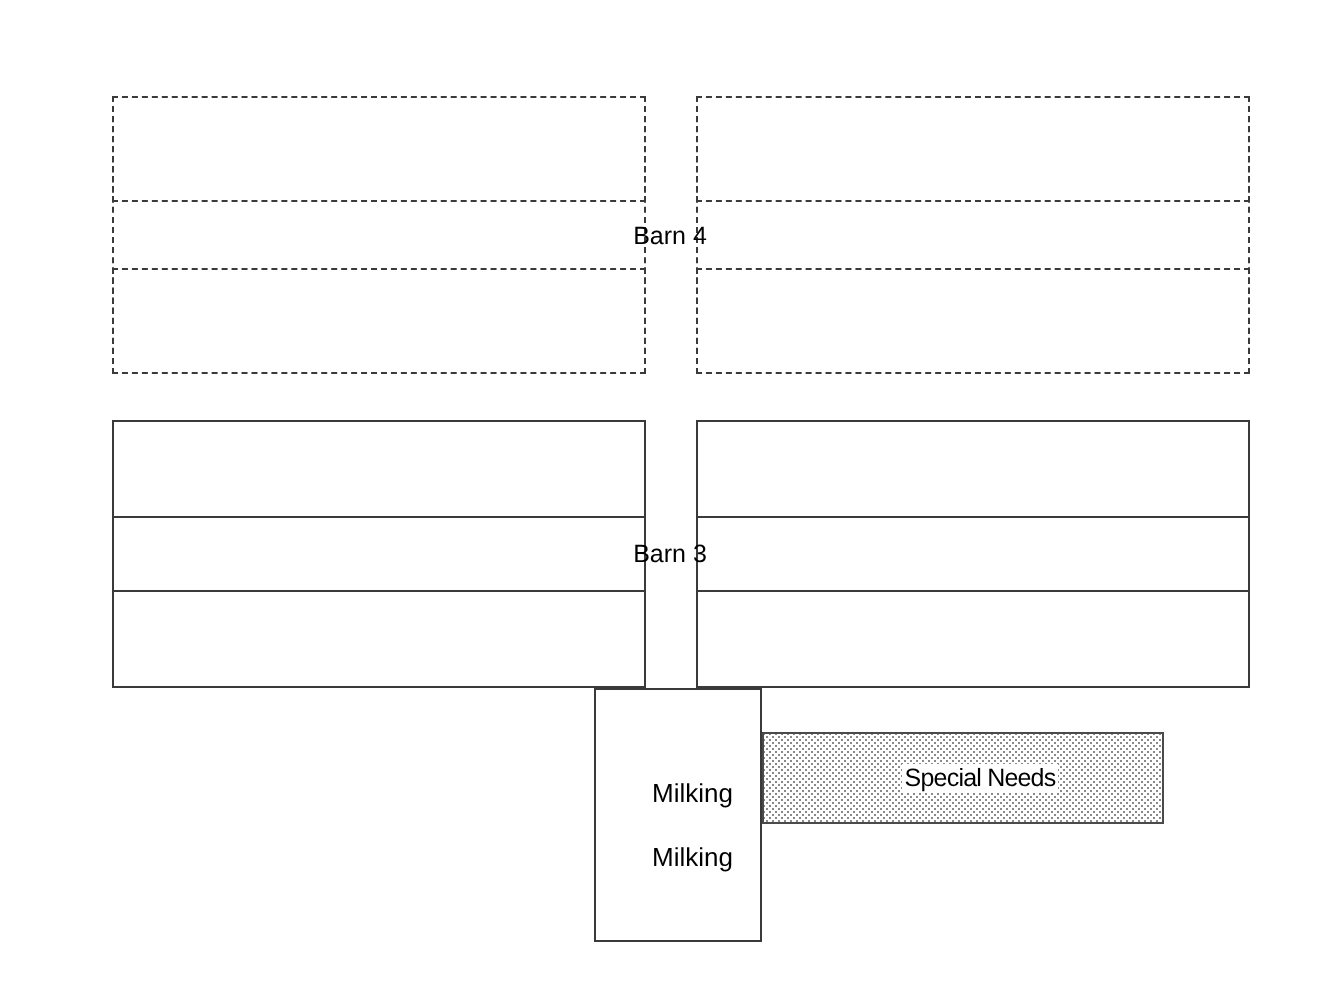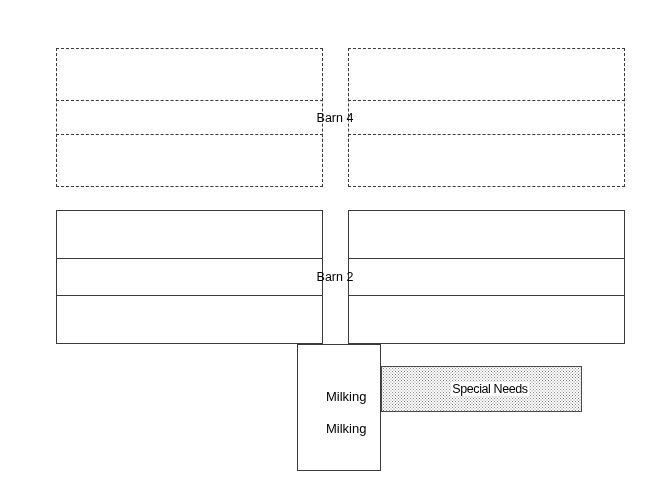--- a/index.html
+++ b/index.html
@@ -118,21 +118,21 @@
     <div class="rect solid" style="left:56px; top:295px; width:267px; height:49px;"></div>
 
     <div class="rect solid" style="left:348px; top:295px; width:277px; height:49px;"></div>
 
     <div class="vline" style="left:56px; top:210px; height:134px;"></div>
     <div class="vline" style="left:624px; top:210px; height:134px;"></div>
 
     <div class="vline" style="left:322px; top:210px; height:134px;"></div>
     <div class="vline" style="left:348px; top:210px; height:134px;"></div>
 
-    <div class="label barn" style="left:285px; top:270px; width:100px;">Barn 2</div>
+    <div class="label barn" style="left:285px; top:270px; width:100px;">Barn 3</div>
   </div>
 
   <div class="rect solid" style="left:297px; top:344px; width:84px; height:127px;"></div>
 
   <div class="label two-line" style="left:297px; top:373px; width:84px;">
     <span>Milking</span><br>
     <span>Milking</span>
   </div>
 
   <div class="stipple" style="left:381px; top:366px; width:201px; height:46px;"></div>

